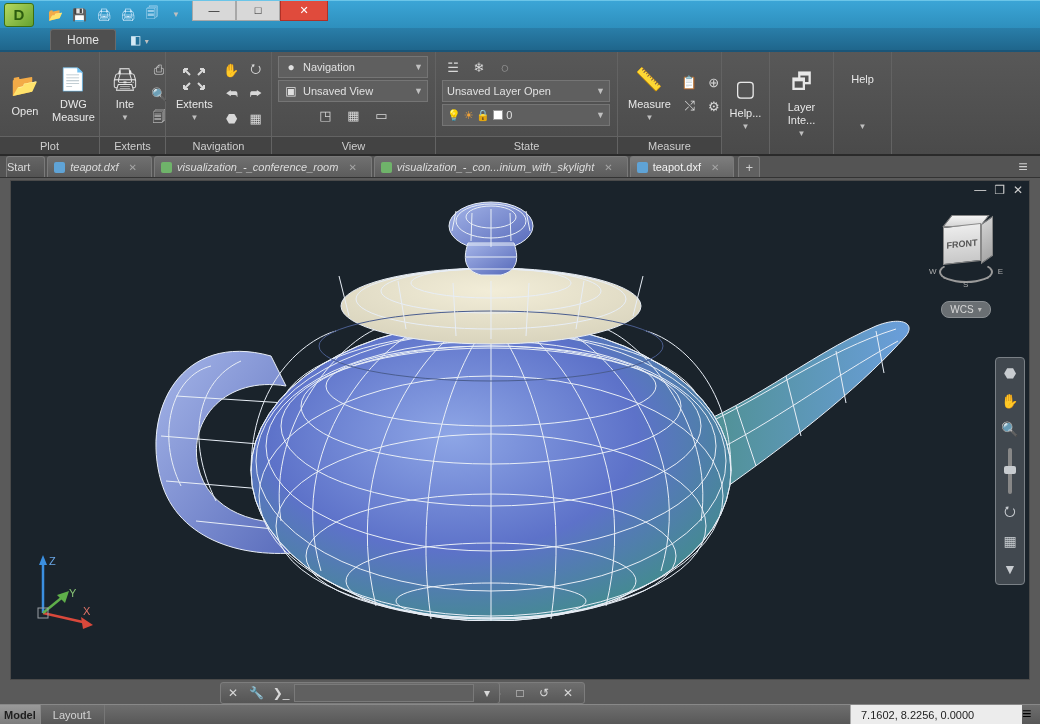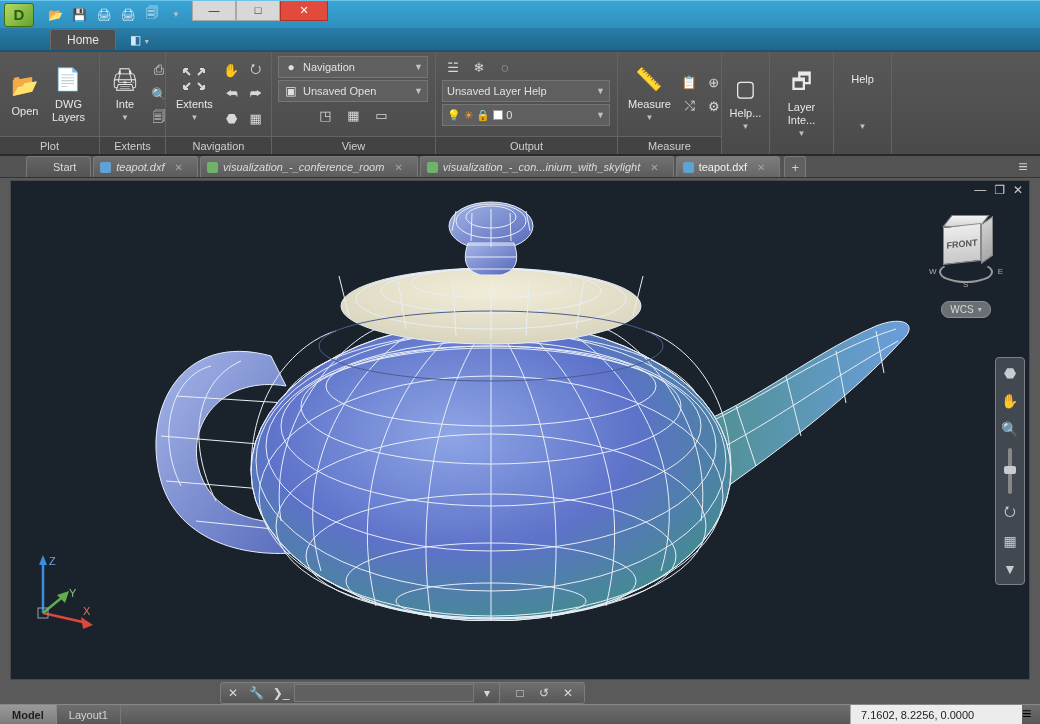--- a/index.html
+++ b/index.html
@@ -37,21 +37,21 @@
 
     .panel-body.vstack { flex-direction: column; align-items: stretch; gap: 2px; padding: 4px 6px; }
     .panel-body.vstack .row { display: flex; gap: 4px; align-items: center; }
     .bottomicons { display: flex; gap: 6px; justify-content: center; padding-bottom: 2px; }
 
     
     .doctabs { height: 22px; background: #545454; display: flex; align-items: stretch; padding: 0 6px; gap: 0; border-bottom: 1px solid #333; }
     .doctab { padding: 0 14px 0 22px; background: linear-gradient(#707070,#5c5c5c); color: #dcdcdc; font-size: 11px; display: flex; align-items: center; border: 1px solid #7a7a7a; border-bottom: none; border-radius: 3px 3px 0 0; position: relative; margin-right: 2px; cursor: pointer; font-style: italic; }
     .doctab .doticon { position: absolute; left: 6px; width: 11px; height: 11px; border-radius: 2px; }
     .doctab .x { margin-left: 10px; font-size: 10px; color: #a5a5a5; font-style: normal; }
-    .doctab.start { font-style: normal; padding-left: 26px; background: linear-gradient(#656565,#535353); margin-left: 20px; }
+    .doctab.start { font-style: normal; padding-left: 0; background: linear-gradient(#656565,#535353); }
     .doctab.active { background: linear-gradient(#7d7d7d,#666); color: #f2f2f2; font-style: normal; }
     .addtab { width: 22px; display: flex; align-items: center; justify-content: center; color: #d0d0d0; font-size: 13px; background: #606060; border: 1px solid #7a7a7a; border-bottom: none; border-radius: 3px 3px 0 0; margin-left: 2px; cursor: pointer; }
     .doctabs-spacer { flex: 1; }
     .tabmenu { width: 22px; display: flex; align-items: center; justify-content: center; color: #d0d0d0; cursor: pointer; }
 
     
     .viewport { position: absolute; left: 10px; right: 10px; top: 180px; bottom: 44px; background: #1a232b; border: 1px solid #4a4a4a; overflow: hidden; }
     .vp-controls { position: absolute; top: 2px; right: 4px; display: flex; gap: 4px; color: #d0d0d0; font-size: 12px; z-index: 10; }
     .vp-controls span { cursor: pointer; padding: 0 2px; }
 
@@ -83,21 +83,21 @@
     
     .cmdbar-wrap { position: absolute; left: 0; right: 0; bottom: 20px; height: 22px; display: flex; align-items: center; padding: 0 210px; }
     .cmdbar-left { position: absolute; left: 220px; display: flex; gap: 2px; background: linear-gradient(#6a6a6a,#555); border: 1px solid #7d7d7d; border-radius: 3px; padding: 1px; }
     .cmdbar-left .cbtn { width: 22px; height: 18px; display: flex; align-items: center; justify-content: center; color: #d8d8d8; font-size: 12px; cursor: pointer; }
     .cmdbar-left input { width: 180px; height: 18px; background: #606060; border: 1px solid #7a7a7a; color: #e0e0e0; font-size: 11px; padding: 0 4px; }
     .cmdbar-center { margin: 0 auto; display: flex; gap: 4px; background: linear-gradient(#6e6e6e,#585858); border: 1px solid #7d7d7d; border-radius: 3px; padding: 1px 6px; }
     .cmdbar-center .cbtn { width: 20px; height: 18px; display: flex; align-items: center; justify-content: center; color: #d8d8d8; font-size: 12px; cursor: pointer; }
 
     
     .statusbar { position: absolute; left: 0; right: 0; bottom: 0; height: 20px; background: linear-gradient(#6e6e6e,#585858); display: flex; align-items: stretch; border-top: 1px solid #888; }
-    .model-tab { padding: 0 12px; background: linear-gradient(#9a9a9a,#7c7c7c); color: #1e1e1e; font-size: 11px; display: flex; align-items: center; border-right: 1px solid #888; font-weight: bold; }
+    .model-tab { padding: 0 4px; background: linear-gradient(#9a9a9a,#7c7c7c); color: #1e1e1e; font-size: 11px; display: flex; align-items: center; border-right: 1px solid #888; font-weight: bold; }
     .layout-tab { padding: 0 12px; color: #d4d4d4; font-size: 11px; display: flex; align-items: center; border-right: 1px solid #777; cursor: pointer; }
     .status-spacer { flex: 1; }
     .coords { padding: 0 16px 0 10px; background: #ececec; color: #222; font-size: 11px; display: flex; align-items: center; border-left: 1px solid #aaa; min-width: 172px; }
     .status-end { width: 18px; background: linear-gradient(#6e6e6e,#585858); }
 
     .arrow-down { font-size: 8px; color: #bfbfbf; }
   </style>
 </head>
 <body>
 
@@ -127,21 +127,21 @@
 
   <div class="panel" style="width:100px">
     <div class="panel-body">
       <div class="bigbtn">
         <div class="icon">📂</div>
         <span>Open</span>
       </div>
       <div class="bigbtn">
         <div class="icon">📄</div>
         <span style="white-space:pre">DWG
-Layers</span>
+Measure</span>
       </div>
     </div>
     <div class="panel-label">Plot</div>
   </div>
 
   <div class="panel" style="width:66px">
     <div class="panel-body">
       <div class="bigbtn">
         <div class="icon">🖨</div>
         <span>Inte</span>
@@ -185,56 +185,56 @@
       <div class="combo">
         <div style="display:flex;align-items:center">
             <span class="ico">●</span>
             <span>Navigation</span>
           </div>
         <span class="dd">▼</span>
       </div>
       <div class="combo">
         <div style="display:flex;align-items:center">
             <span class="ico">▣</span>
-            <span>Unsaved Open</span>
+            <span>Unsaved View</span>
           </div>
         <span class="dd">▼</span>
       </div>
       <div class="bottomicons">
         <div class="smallbtn">◳</div>
         <div class="smallbtn">▦</div>
         <div class="smallbtn">▭</div>
       </div>
     </div>
     <div class="panel-label">View</div>
   </div>
 
   <div class="panel" style="width:182px">
     <div class="panel-body vstack">
       <div class="row">
         <div class="smallbtn">☱</div>
         <div class="smallbtn">❄</div>
         <div class="smallbtn">◌</div>
       </div>
       <div class="combo" style="width:168px">
-        <span>Unsaved Layer Help</span>
+        <span>Unsaved Layer Open</span>
         <span class="dd">▼</span>
       </div>
       <div class="combo" style="width:168px">
         <div style="display:flex;align-items:center;gap:3px">
           <span style="color:#f3c843">💡</span>
           <span style="color:#f1a238">☀</span>
           <span style="color:#a8a8a8">🔒</span>
           <span style="display:inline-block;width:10px;height:10px;border:1px solid #999;background:#fff"></span>
           <span>0</span>
         </div>
         <span class="dd">▼</span>
       </div>
     </div>
-    <div class="panel-label">Output</div>
+    <div class="panel-label">State</div>
   </div>
 
   <div class="panel" style="width:104px">
     <div class="panel-body">
       <div class="bigbtn">
         <div class="icon" style="color:#f0c453">📏</div>
         <span>Measure</span>
         <span class="arrow-down">▼</span>
       </div>
       <div class="smallgrid two">

